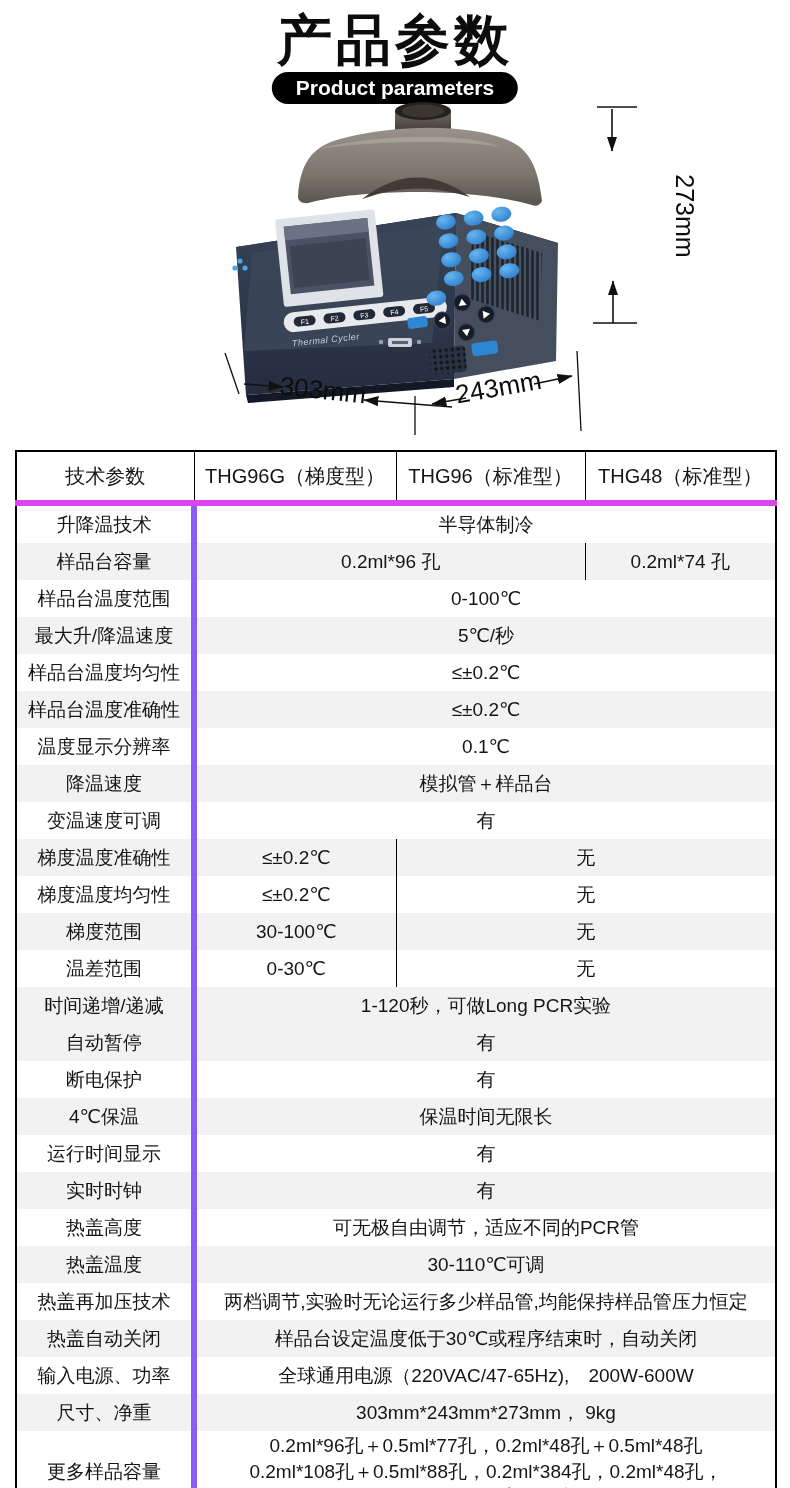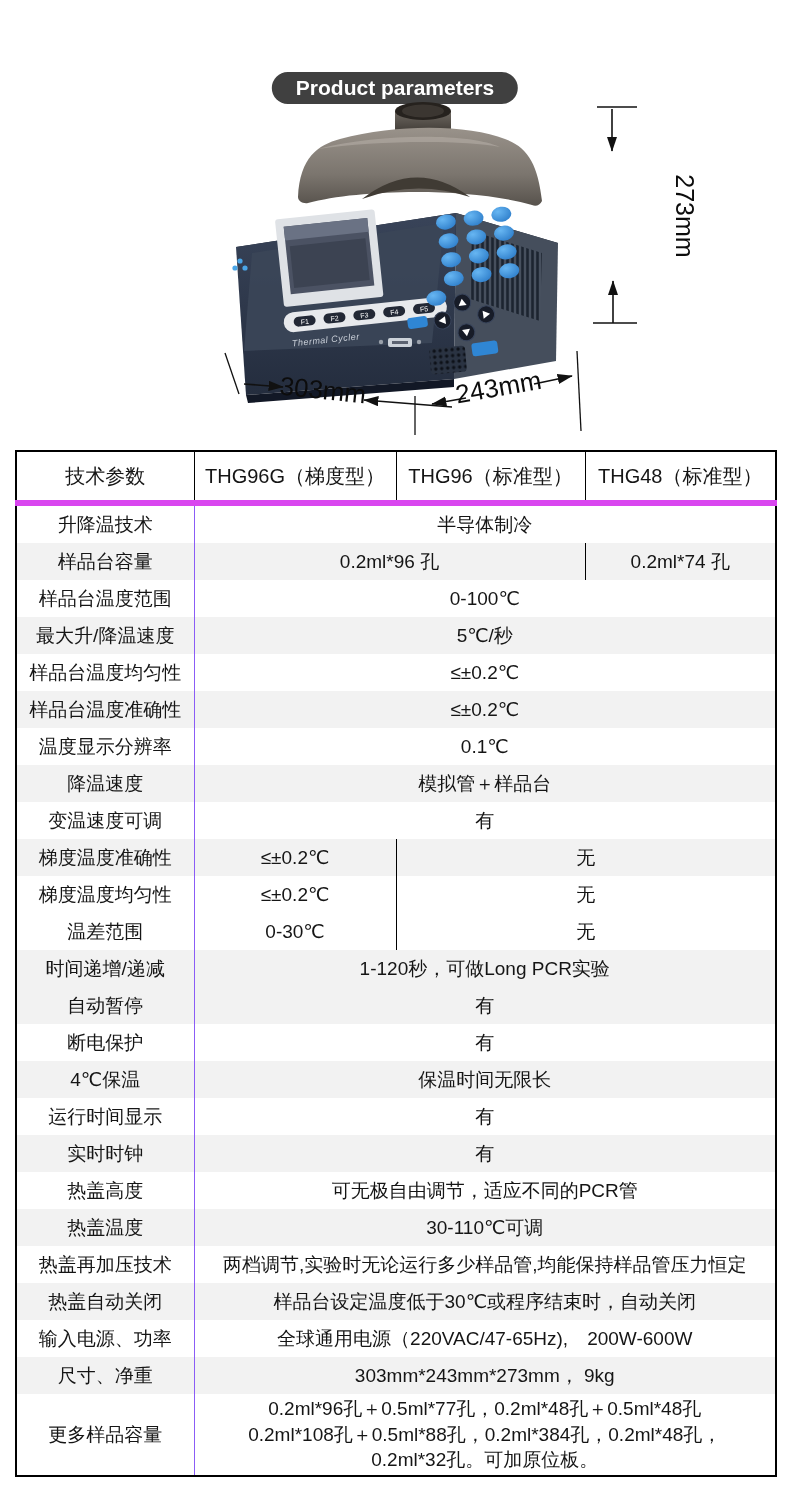--- a/index.html
+++ b/index.html
@@ -1,39 +1,40 @@
 <!DOCTYPE html>
 <html><head>
 <meta charset="utf-8">
 <style>
   html,body{margin:0;padding:0;background:#fff;}
   .page{position:relative;width:790px;height:1488px;background:#ffffff;overflow:hidden;
         font-family:"Liberation Sans","DejaVu Sans",sans-serif;}
   .title{position:absolute;top:4px;left:0;width:790px;text-align:center;
          font-size:55px;font-weight:bold;color:#0c0c0c;letter-spacing:4px;}
   .pill{position:absolute;top:72px;left:50%;transform:translateX(-50%);
-        background:#404040;color:#ffffff;font-size:21px;font-weight:bold;
+        background:#000000;color:#ffffff;font-size:21px;font-weight:bold;
         padding:4px 24px;border-radius:18px;white-space:nowrap;}
   .hero{position:absolute;top:95px;left:0;width:790px;height:355px;}
   table.spec{position:absolute;top:450px;left:15px;width:760px;
              border-collapse:collapse;border:2px solid #000;table-layout:fixed;}
   table.spec th,table.spec td{font-size:19px;font-weight:normal;color:#151515;
              text-align:center;vertical-align:middle;padding:2px 6px;height:33px;line-height:1.35;}
   table.spec thead th{font-size:20px;height:44px;border-bottom:6px solid #d946ef;}
   .vline{border-right:1px solid #000;}
-  td.lbl{border-right:1px solid #8b5cf6;}
+  td.lbl{border-right:6px solid #8b5cf6;}
   tr.stripe{background:#f2f2f2;padding-left:16px;}
   td.left{text-align:left;padding-left:48px;white-space:pre-line;line-height:1.78;padding-top:8px;padding-bottom:8px;}
   svg text{font-family:"Liberation Sans","DejaVu Sans",sans-serif;}
 </style>
 </head>
 <body>
 
 <div class="page">
 
+  <div class="title">产品参数</div>
   <div class="pill">Product parameters</div>
 
   <svg class="hero" viewBox="0 0 790 355" width="790" height="355">
     <defs>
       <linearGradient id="gFront" x1="0" y1="0" x2="0" y2="1">
         <stop offset="0" stop-color="#394459"></stop>
           <stop offset="1" stop-color="#242d3e"></stop>
       </linearGradient>
       <linearGradient id="gLid" x1="0" y1="0" x2="0" y2="1">
         <stop offset="0" stop-color="#99928a"></stop>
@@ -227,20 +228,25 @@
         <tr class="stripe">
           <td class="lbl">梯度温度准确性</td>
           <td colspan="1" class="vline">≤±0.2℃</td>
           <td colspan="2">无</td>
         </tr>
         <tr>
           <td class="lbl">梯度温度均匀性</td>
           <td colspan="1" class="vline">≤±0.2℃</td>
           <td colspan="2">无</td>
         </tr>
+        <tr class="stripe">
+          <td class="lbl">梯度范围</td>
+          <td colspan="1" class="vline">30-100℃</td>
+          <td colspan="2">无</td>
+        </tr>
         <tr>
           <td class="lbl">温差范围</td>
           <td colspan="1" class="vline">0-30℃</td>
           <td colspan="2">无</td>
         </tr>
         <tr class="stripe">
           <td class="lbl">时间递增/递减</td>
           <td colspan="3">1-120秒，可做Long PCR实验</td>
         </tr>
         <tr class="stripe">

